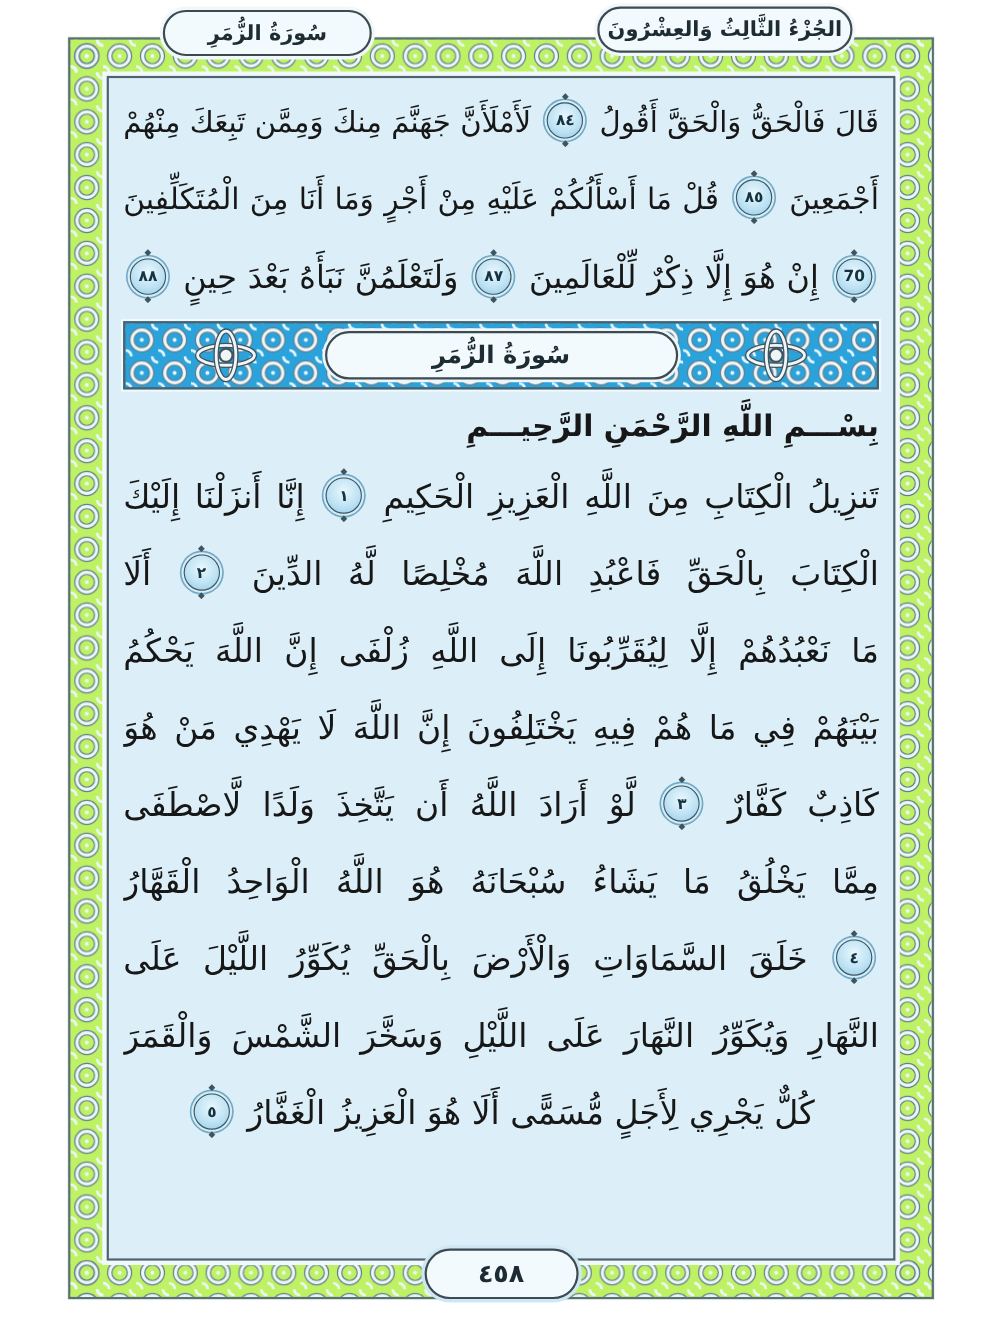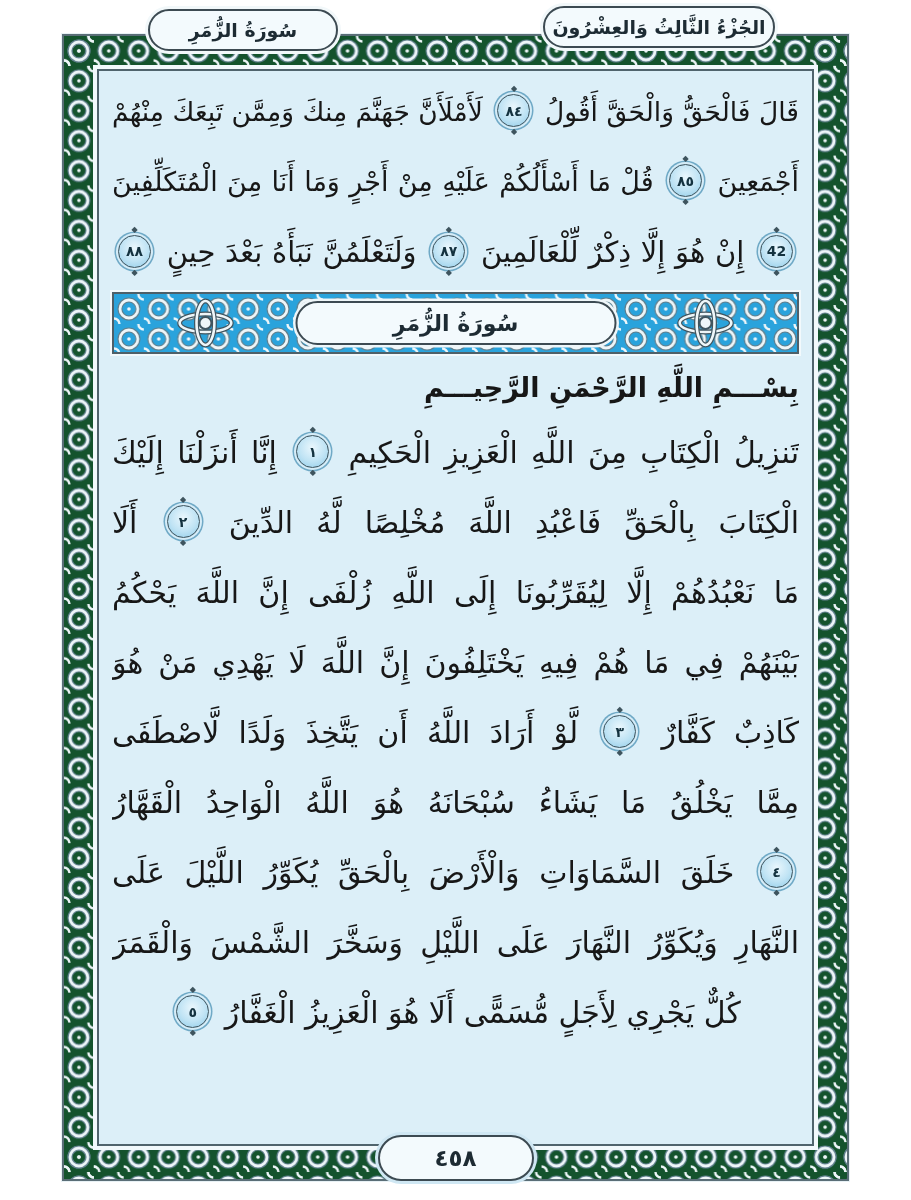--- a/index.html
+++ b/index.html
@@ -7,21 +7,21 @@
   body { font-family:"DejaVu Sans", sans-serif; }
 
   .page {
     position:relative; width:911px; height:1200px;
     background:#ffffff; overflow:hidden;
   }
 
   
   .frame {
     position:absolute; left:62px; top:34px; width:787px; height:1147px;
-    background:#14532d;
+    background:#bef264;
     border:2px solid #5a6e77;
     box-shadow:0 0 0 1px #e8f1f5;
   }
   .frame-orn { position:absolute; left:0; top:0; width:100%; height:100%; display:block; }
 
   .inner {
     position:absolute; left:33px; top:33px; right:33px; bottom:33px;
     background:#dceff8;
     border:2px solid #50646d;
     box-shadow:0 0 0 4px #f2f9fc;
@@ -88,21 +88,21 @@
 
   
   .bismillah {
     height:60px; line-height:60px; text-align:right;
     direction:rtl; font-size:27px; font-weight:bold; color:#171717;
   }
 
   
   .page-num {
     position:absolute; left:50%; transform:translateX(-50%); top:1135px;
-    width:156px; height:46px;
+    width:140px; height:46px;
     background:#f3fafd;
     border:2px solid #3c4a52; border-radius:23px;
     box-shadow:0 0 0 3px #cfe7f3;
     display:flex; align-items:center; justify-content:center;
     font-size:23px; font-weight:bold; color:#1d2b33; z-index:6;
   }
 </style>
 </head>
 <body>
 
@@ -125,21 +125,21 @@
       <rect x="0" y="1114" width="787" height="33" fill="url(#orn)"></rect>
       <rect x="0" y="0" width="33" height="1147" fill="url(#orn)"></rect>
       <rect x="754" y="0" width="33" height="1147" fill="url(#orn)"></rect>
     </svg>
 
     <div class="inner">
 
       <div class="lines" id="lines-top">
           <div class="qline" style="font-size: 26.5px;"><span>قَالَ فَالْحَقُّ وَالْحَقَّ أَقُولُ</span> <span class="ayah">٨٤</span> <span>لَأَمْلَأَنَّ جَهَنَّمَ مِنكَ وَمِمَّن تَبِعَكَ مِنْهُمْ</span></div>
           <div class="qline" style="font-size: 27px;"><span>أَجْمَعِينَ</span> <span class="ayah">٨٥</span> <span>قُلْ مَا أَسْأَلُكُمْ عَلَيْهِ مِنْ أَجْرٍ وَمَا أَنَا مِنَ الْمُتَكَلِّفِينَ</span></div>
-          <div class="qline" style="font-size: 29px;"><span class="ayah">42</span> <span>إِنْ هُوَ إِلَّا ذِكْرٌ لِّلْعَالَمِينَ</span> <span class="ayah">٨٧</span> <span>وَلَتَعْلَمُنَّ نَبَأَهُ بَعْدَ حِينٍ</span> <span class="ayah">٨٨</span></div>
+          <div class="qline" style="font-size: 29px;"><span class="ayah">70</span> <span>إِنْ هُوَ إِلَّا ذِكْرٌ لِّلْعَالَمِينَ</span> <span class="ayah">٨٧</span> <span>وَلَتَعْلَمُنَّ نَبَأَهُ بَعْدَ حِينٍ</span> <span class="ayah">٨٨</span></div>
         </div>
 
       <div class="surah-band">
         <svg class="band-orn" viewBox="0 0 687 58" preserveAspectRatio="none" aria-hidden="true">
           <defs>
             <pattern id="orn2" width="30" height="30" patternUnits="userSpaceOnUse">
               <g fill="none">
                 <circle cx="15" cy="15" r="9" stroke="#5f7e8c" stroke-width="5"></circle>
                 <circle cx="15" cy="15" r="9" stroke="#eef6f9" stroke-width="2.8"></circle>
                 <circle cx="0" cy="30" r="5.5" stroke="#eef6f9" stroke-width="2.4"></circle>

